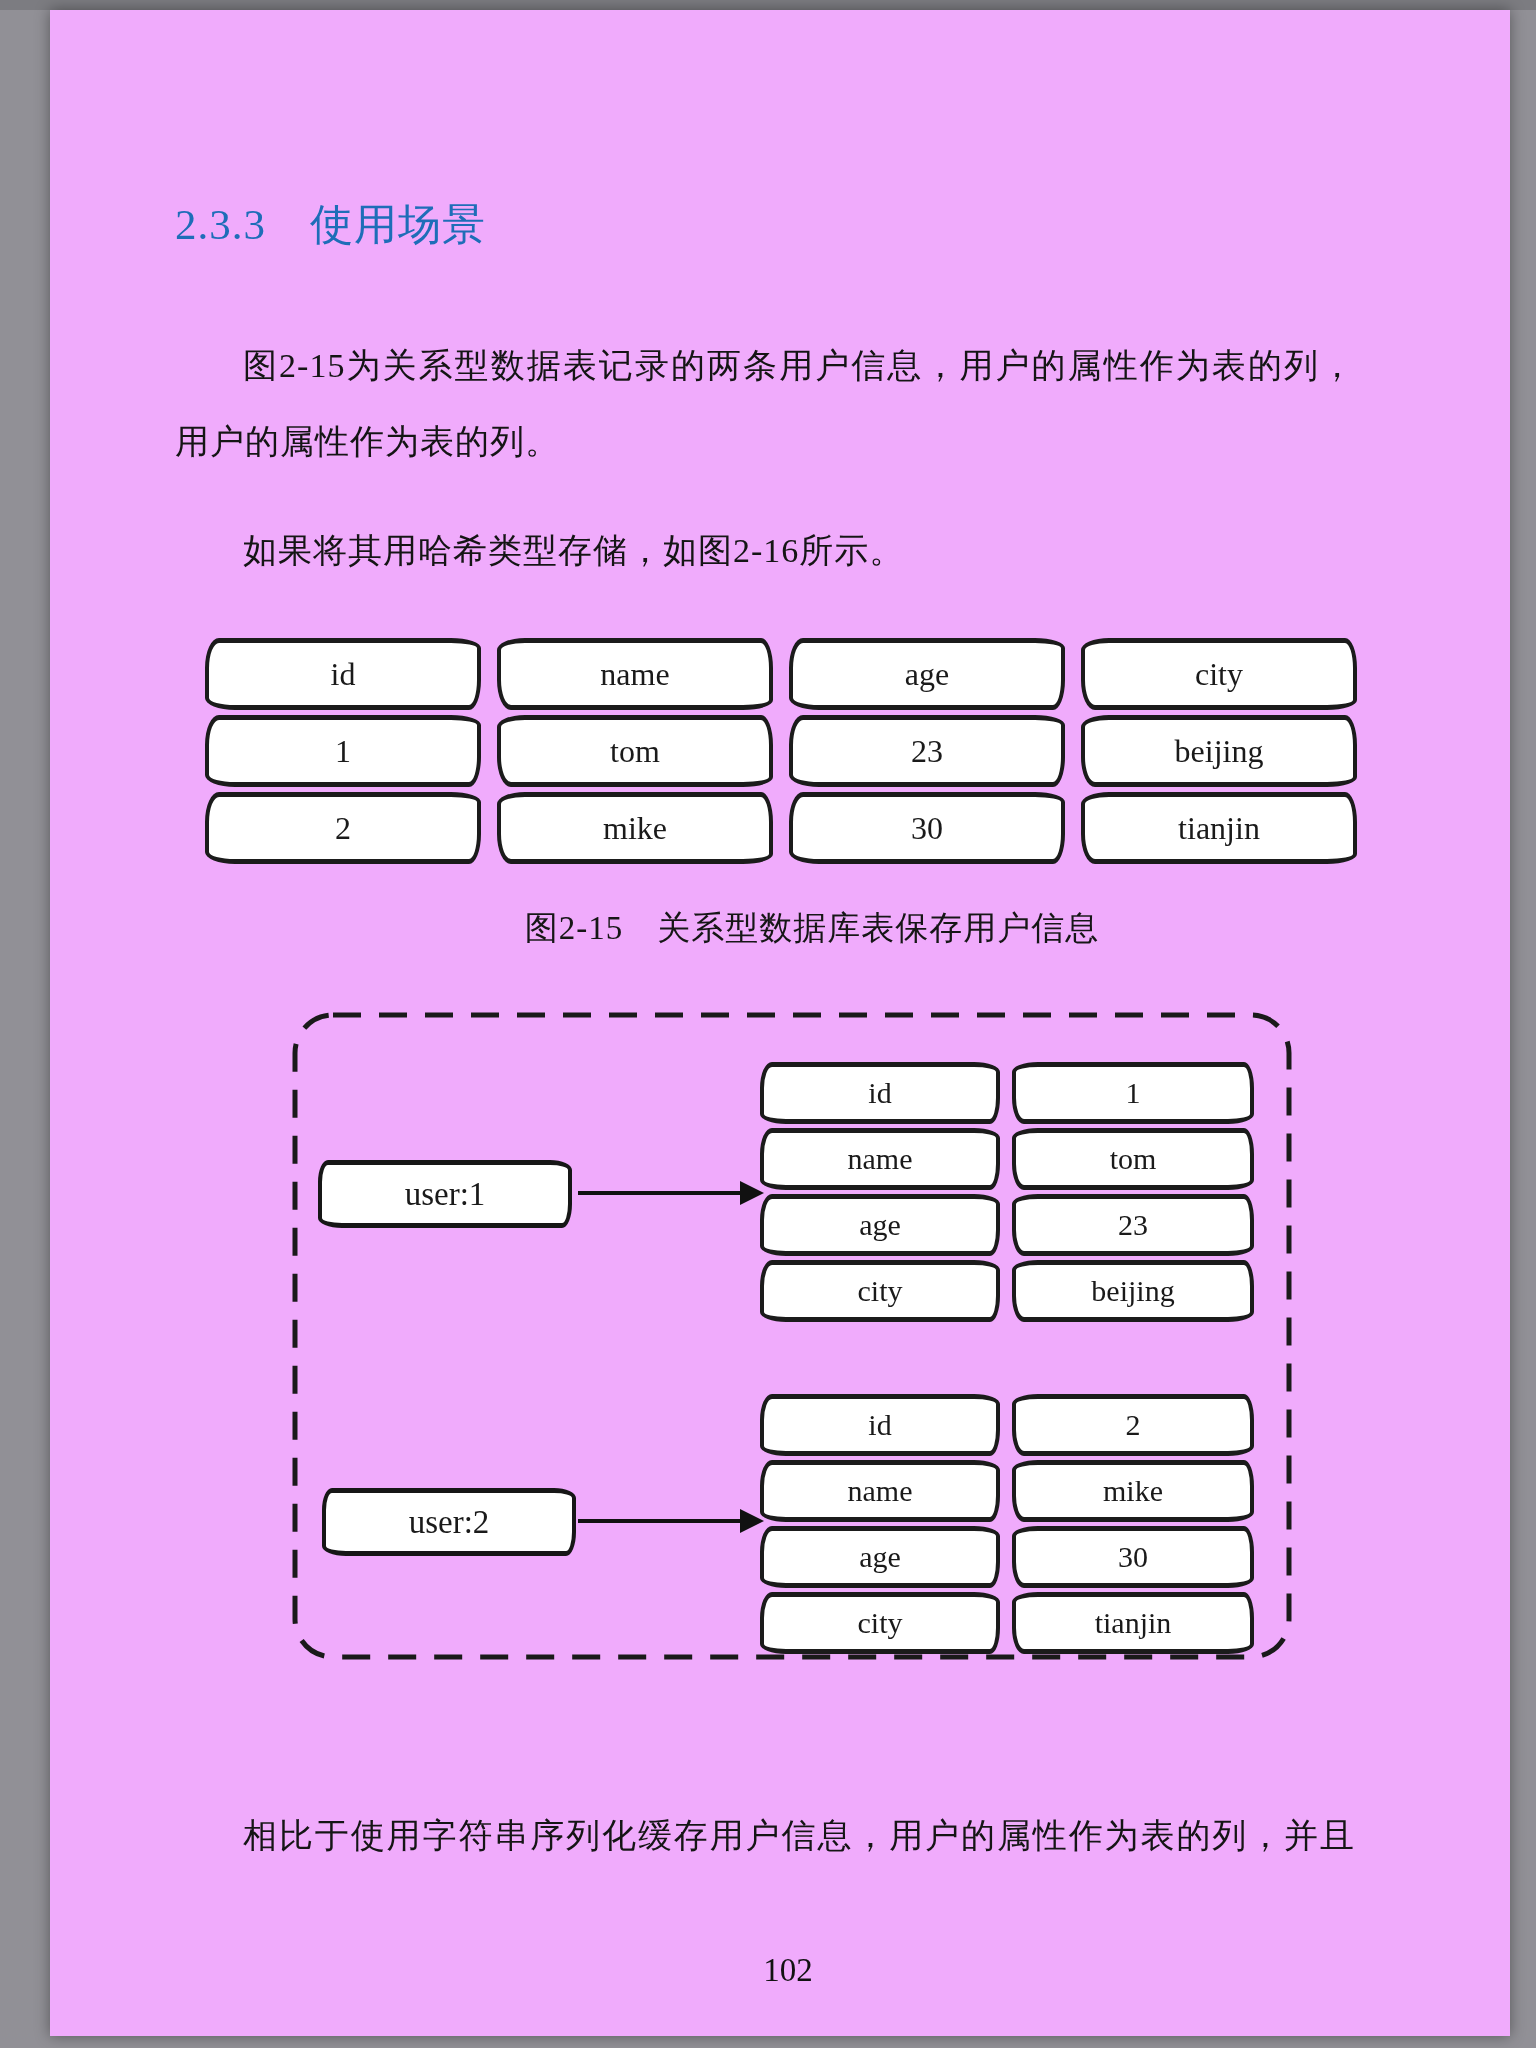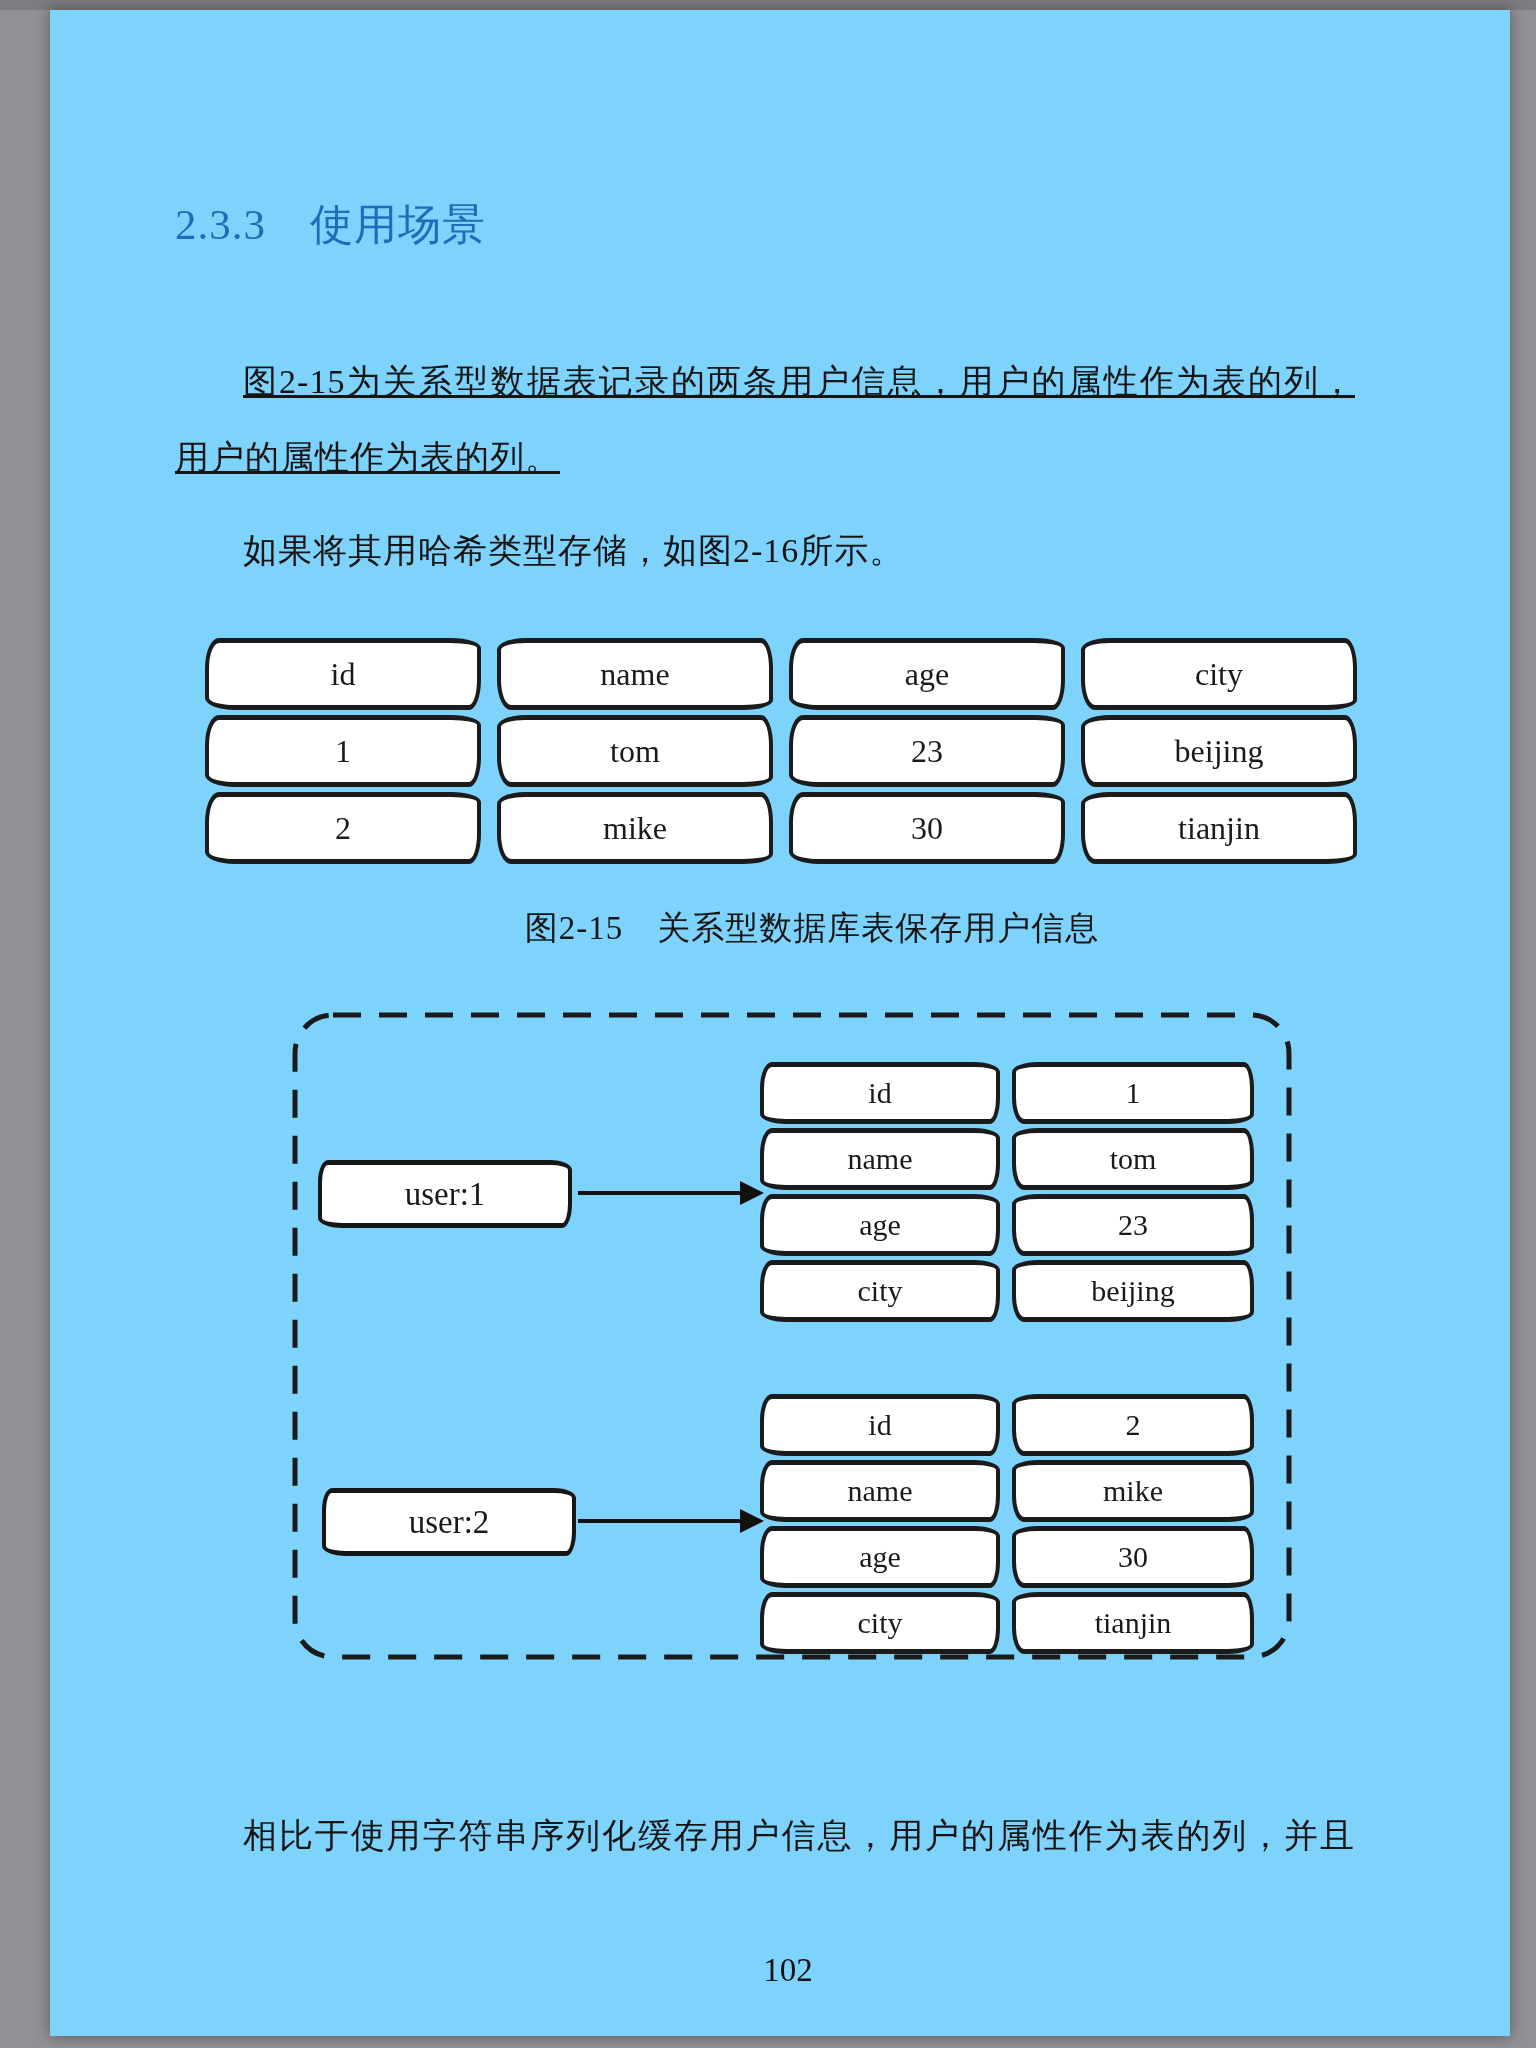--- a/index.html
+++ b/index.html
@@ -12,37 +12,37 @@
     font-family: "Liberation Serif", "DejaVu Serif", serif;
   }
   .backdrop { position: absolute; inset: 0; width: 1536px; height: 2048px; }
   .top-shade {
     position: absolute; left: 0; top: 0; width: 1536px; height: 10px;
     background: #7c7c81;
   }
   .page {
     position: absolute; left: 50px; top: 10px;
     width: 1460px; height: 2026px;
-    background: #7dd3fc;
+    background: #f0abfc;
     box-shadow: 0 0 14px rgba(0,0,0,0.40);
   }
   .heading {
     position: absolute; left: 125px; top: 186px;
     color: #1e6db8; font-size: 43px; letter-spacing: 1px;
     white-space: nowrap;
   }
   .heading .h-title { margin-left: 44px; }
   .para {
     position: absolute; left: 125px; width: 1180px;
     font-size: 34px; color: #151515; line-height: 76px;
     letter-spacing: 1px;
   }
   .indent { text-indent: 2em; }
   .stretch { text-align: justify; text-align-last: justify; }
-  #para1 { top: 334px; text-decoration: underline; }
+  #para1 { top: 318px; }
   #para2 { top: 503px; }
   #para3 { top: 1788px; }
 
   
   .rel-table {
     position: absolute; left: 155px; top: 628px; width: 1152px;
     display: grid; grid-template-columns: repeat(4, 1fr);
     column-gap: 16px; row-gap: 5px;
   }
   .sk-cell {

